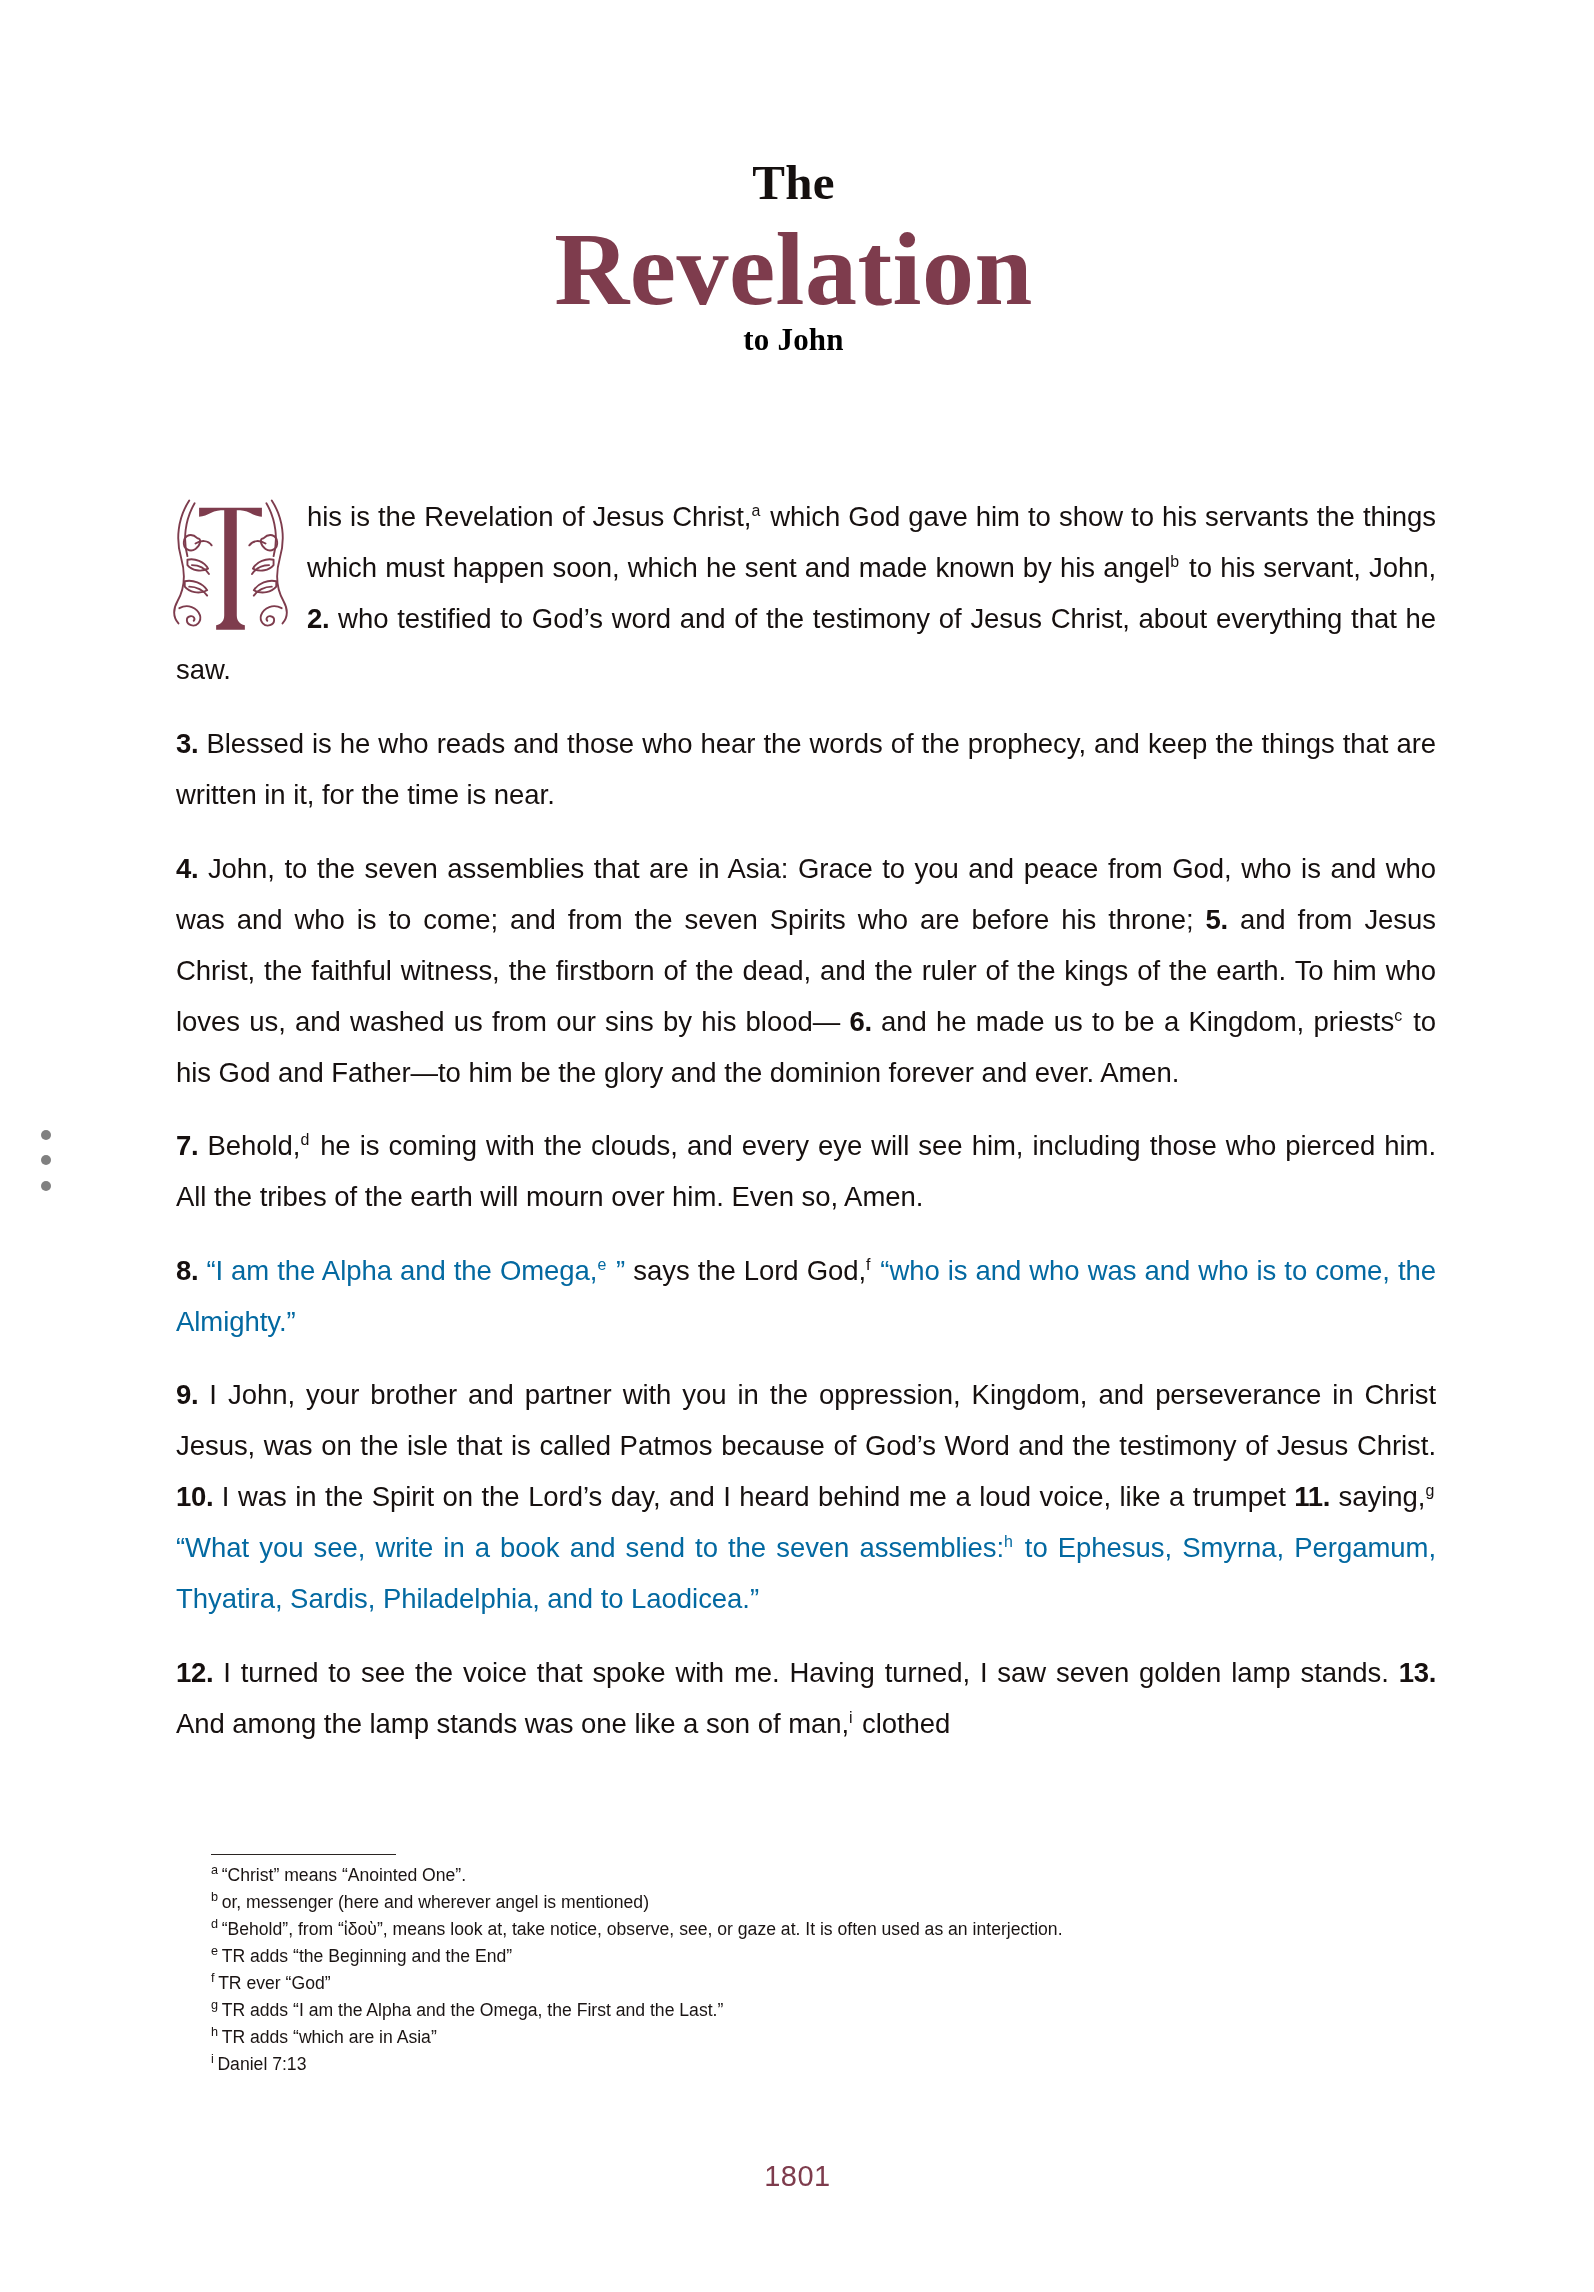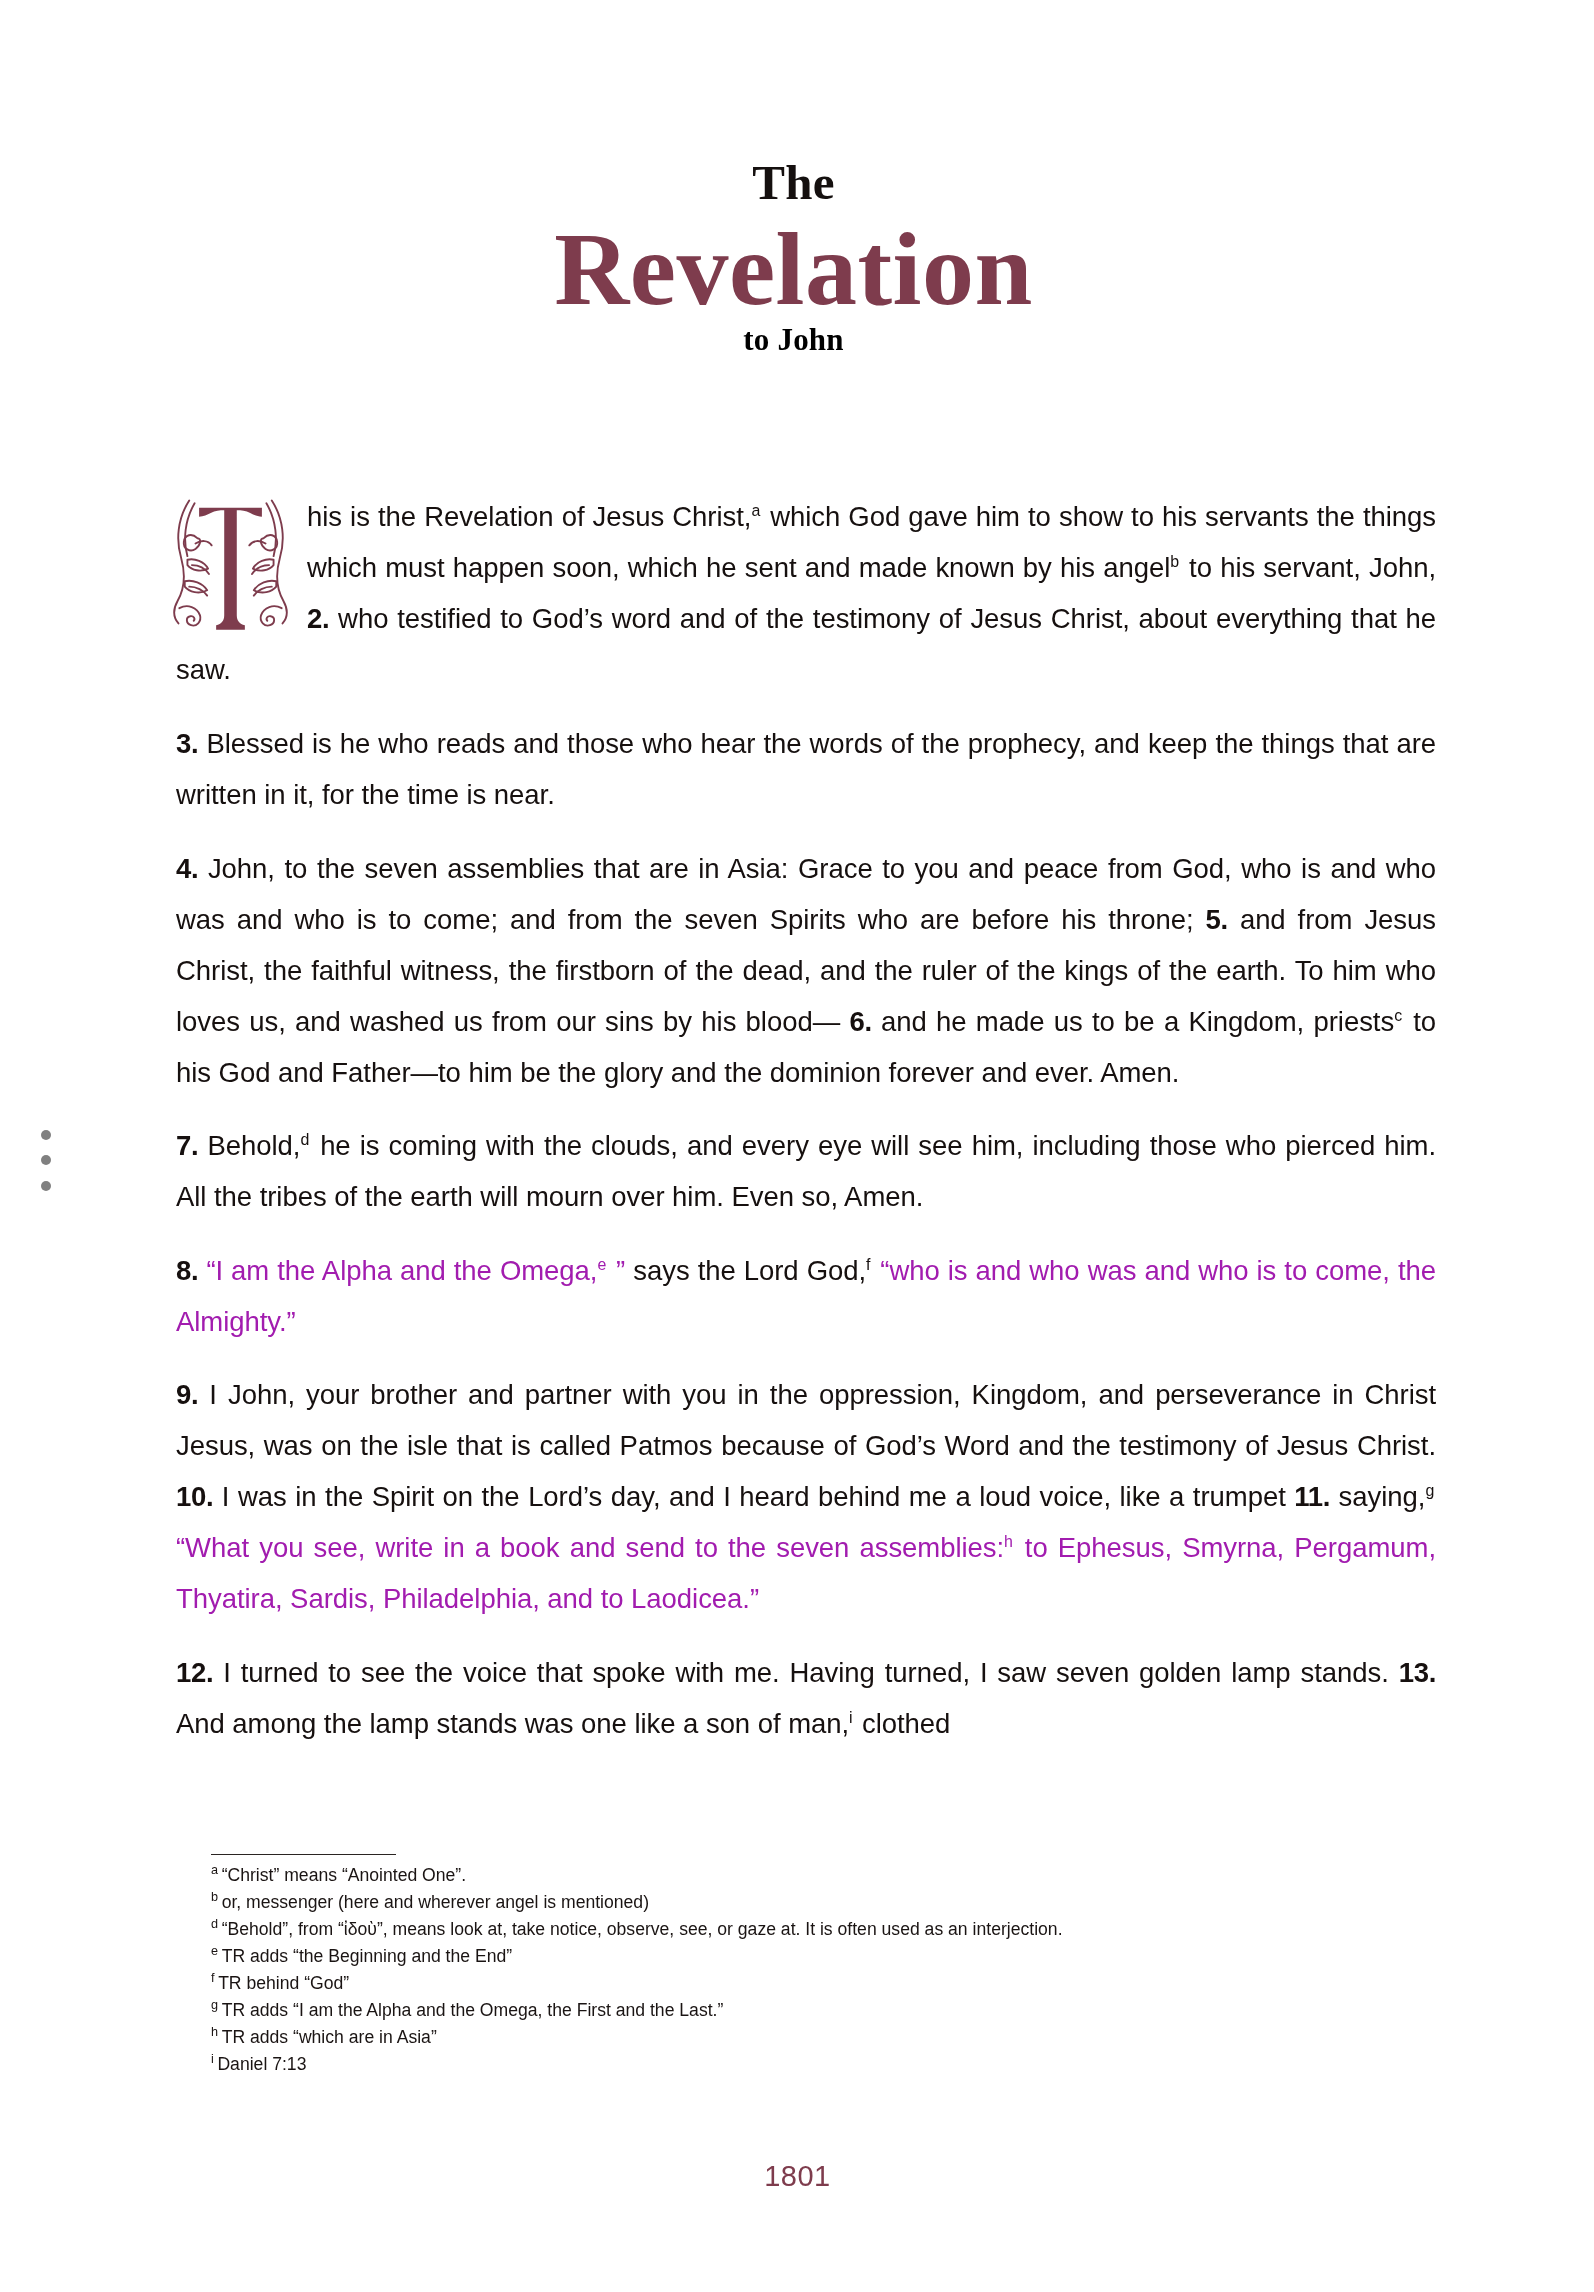--- a/index.html
+++ b/index.html
@@ -106,21 +106,21 @@
     font-weight: 700;
     letter-spacing: -0.3px;
   }
   sup.fn {
     font-size: 0.58em;
     vertical-align: super;
     line-height: 0;
     font-weight: 400;
     padding-right: 1.8px;
   }
-  .words-of-christ { color: #a21caf; }
+  .words-of-christ { color: #0369a1; }
 
   
   .footnotes {
     position: absolute;
     left: 176px;
     top: 1854px;
     width: 1278px;
     font-size: 17.6px;
     line-height: 27px;
     color: #1a1413;
@@ -224,21 +224,21 @@
       <p class="para"><span class="vnum">12.</span><span> I turned to see the voice that spoke with me. Having turned, I saw seven golden lamp stands. </span><span class="vnum">13.</span><span> And among the lamp stands was one like a son of man,</span><sup class="fn">i</sup><span> clothed</span></p>
     </div>
 
   <div class="footnotes">
     <div class="fn-rule"></div>
     <div id="footnote-list">
         <div class="fn-line"><sup>a</sup><span>“Christ” means “Anointed One”.</span></div>
         <div class="fn-line"><sup>b</sup><span>or, messenger (here and wherever angel is mentioned)</span></div>
         <div class="fn-line"><sup>d</sup><span>“Behold”, from “ἰδοὺ”, means look at, take notice, observe, see, or gaze at. It is often used as an interjection.</span></div>
         <div class="fn-line"><sup>e</sup><span class="smallcaps">TR</span> <span>adds “the Beginning and the End”</span></div>
-        <div class="fn-line"><sup>f</sup><span class="smallcaps">TR</span> <span>behind “God”</span></div>
+        <div class="fn-line"><sup>f</sup><span class="smallcaps">TR</span> <span>ever “God”</span></div>
         <div class="fn-line"><sup>g</sup><span class="smallcaps">TR</span> <span>adds “I am the Alpha and the Omega, the First and the Last.”</span></div>
         <div class="fn-line"><sup>h</sup><span class="smallcaps">TR</span> <span>adds “which are in Asia”</span></div>
         <div class="fn-line"><sup>i</sup><span>Daniel 7:13</span></div>
       </div>
   </div>
 
   <div class="page-number">1801</div>
 
 </div>
 

